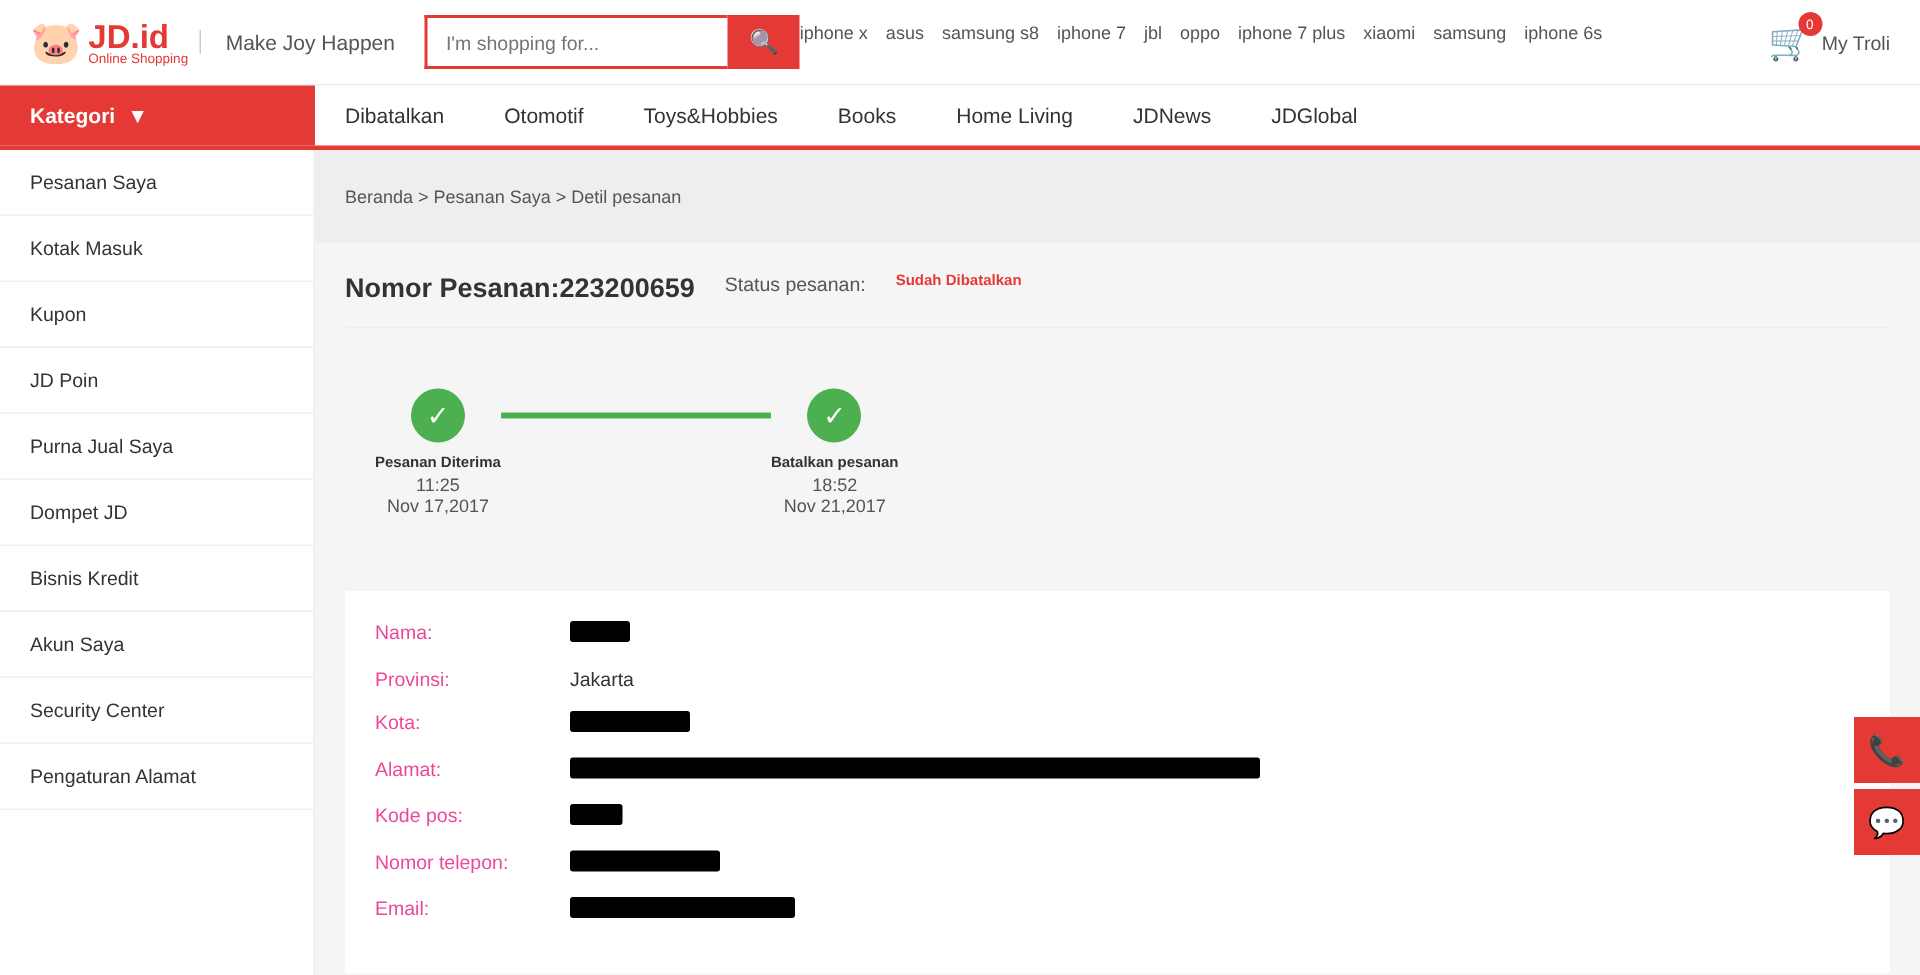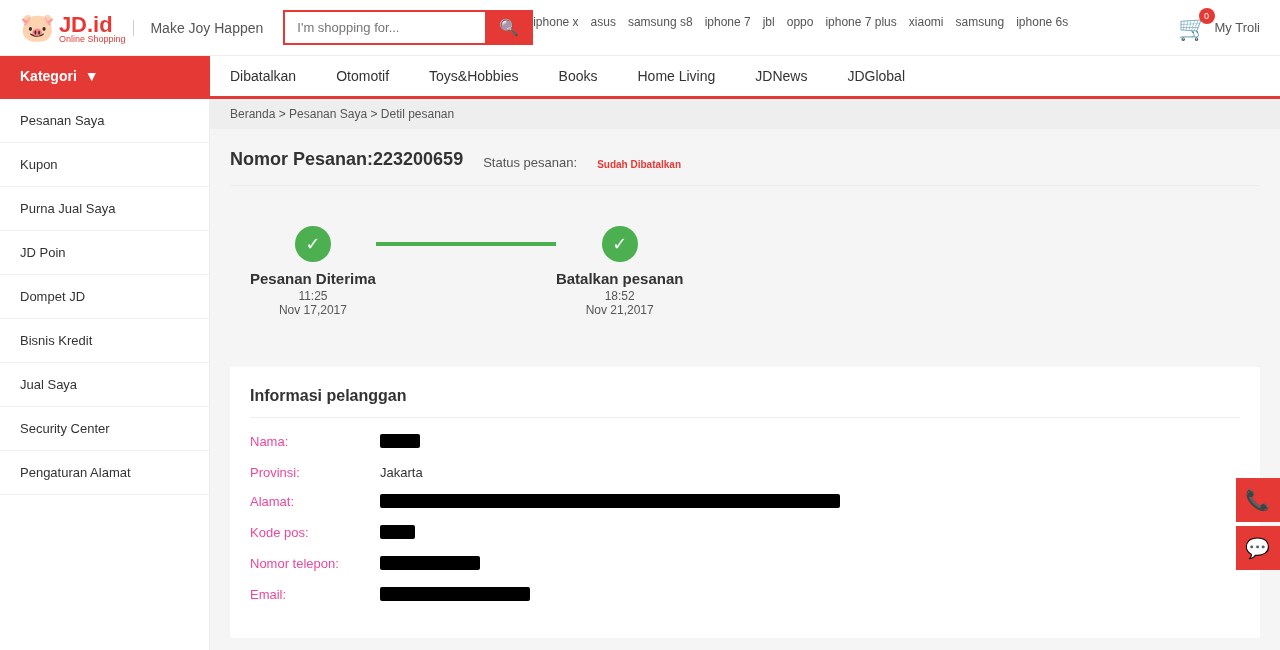--- a/index.html
+++ b/index.html
@@ -34,34 +34,34 @@
     .layout { display: flex; min-height: calc(100vh - 120px); }
 
     
     .sidebar { width: 210px; background: #fff; border-right: 1px solid #eee; flex-shrink: 0; }
     .sidebar-item { padding: 14px 20px; border-bottom: 1px solid #f0f0f0; color: #333; cursor: pointer; font-size: 13px; }
 
     
     .main { flex: 1; padding: 0 20px 20px; background: #f5f5f5; }
 
     
-    .breadcrumb { background: #eee; padding: 8px 20px; font-size: 12px; color: #555; margin: 0 -20px 20px; }
+    .breadcrumb { background: #eee; padding: 24px 20px; font-size: 12px; color: #555; margin: 0 -20px 20px; }
     .breadcrumb a { color: #555; text-decoration: none; }
 
     
-    .order-header { display: flex; align-items: flex-end; gap: 20px; padding-bottom: 15px; border-bottom: 1px solid #eee; margin-bottom: 30px; }
+    .order-header { display: flex; align-items: flex-start; gap: 20px; padding-bottom: 15px; border-bottom: 1px solid #eee; margin-bottom: 30px; }
     .order-number { font-size: 18px; font-weight: bold; color: #333; }
     .order-status-label { font-size: 13px; color: #555; }
     .order-status-value { font-size: 10px; color: #e53935; font-weight: bold; }
 
     
     .progress-tracker { display: flex; align-items: flex-start; margin-bottom: 40px; padding: 10px 20px; }
     .progress-step { display: flex; flex-direction: column; align-items: center; }
     .step-circle { width: 36px; height: 36px; border-radius: 50%; background: #4caf50; display: flex; align-items: center; justify-content: center; color: white; font-size: 18px; }
-    .step-label { font-size: 15px; font-weight: bold; margin-top: 8px; text-align: right; }
+    .step-label { font-size: 10px; font-weight: bold; margin-top: 8px; text-align: right; }
     .step-time { font-size: 12px; color: #555; margin-top: 2px; }
     .step-date { font-size: 12px; color: #555; }
     .progress-line { width: 180px; height: 4px; background: #4caf50; margin-top: 16px; }
 
     
     .info-section { background: #fff; padding: 20px; border-radius: 2px; }
     .info-title { font-size: 16px; font-weight: bold; color: #333; border-bottom: 1px solid #eee; padding-bottom: 12px; margin-bottom: 16px; }
     .info-row { display: flex; align-items: flex-start; margin-bottom: 14px; }
     .info-label { width: 130px; color: #ec4899; font-size: 13px; flex-shrink: 0; }
     .info-value { color: #333; font-size: 13px; }
@@ -132,26 +132,27 @@
     <a class="nav-item">Home Living</a>
     <a class="nav-item">JDNews</a>
     <a class="nav-item">JDGlobal</a>
   </div>
 </div>
 
 <div class="layout">
 
   <div class="sidebar">
     <div class="sidebar-item">Pesanan Saya</div>
+    <div class="sidebar-item">Kotak Masuk</div>
     <div class="sidebar-item">Kupon</div>
+    <div class="sidebar-item">JD Poin</div>
     <div class="sidebar-item">Purna Jual Saya</div>
-    <div class="sidebar-item">JD Poin</div>
     <div class="sidebar-item">Dompet JD</div>
     <div class="sidebar-item">Bisnis Kredit</div>
-    <div class="sidebar-item">Jual Saya</div>
+    <div class="sidebar-item">Akun Saya</div>
     <div class="sidebar-item">Security Center</div>
     <div class="sidebar-item">Pengaturan Alamat</div>
   </div>
 
   <div class="main">
 
     <div class="breadcrumb">
       <a href="#">Beranda</a>
       <span> &gt; </span>
       <a href="#">Pesanan Saya</a>
@@ -177,29 +178,32 @@
       <div class="progress-line"></div>
       <div class="progress-step">
         <div class="step-circle">✓</div>
         <div class="step-label">Batalkan pesanan</div>
         <div class="step-time">18:52</div>
         <div class="step-date">Nov 21,2017</div>
       </div>
     </div>
 
     <div class="info-section">
-      <div class="info-title">Informasi pelanggan</div>
 
       <div class="info-row">
         <span class="info-label">Nama:</span>
         <span class="info-value"><span class="redacted-sm"></span></span>
       </div>
       <div class="info-row">
         <span class="info-label">Provinsi:</span>
         <span class="info-value">Jakarta</span>
+      </div>
+      <div class="info-row">
+        <span class="info-label">Kota:</span>
+        <span class="info-value"><span class="redacted-md"></span></span>
       </div>
       <div class="info-row">
         <span class="info-label">Alamat:</span>
         <span class="info-value"><span class="redacted-lg"></span></span>
       </div>
       <div class="info-row">
         <span class="info-label">Kode pos:</span>
         <span class="info-value"><span class="redacted-md2"></span></span>
       </div>
       <div class="info-row">

